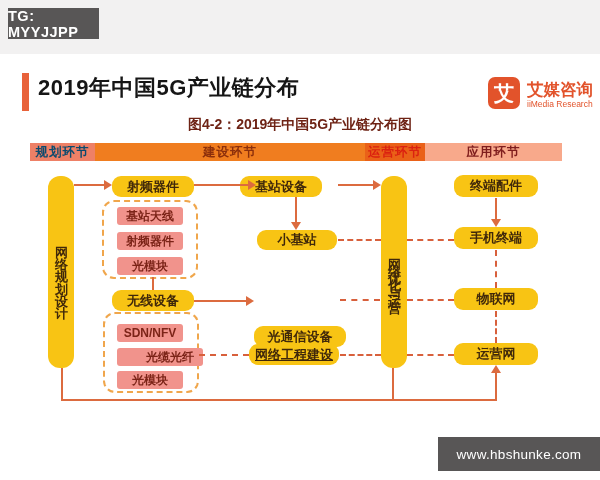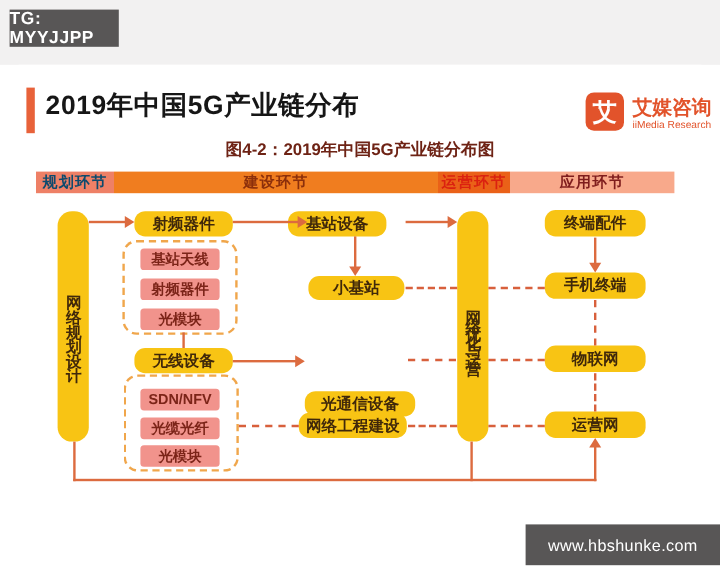--- a/index.html
+++ b/index.html
@@ -40,35 +40,35 @@
   .vbox-operations{left:381px;top:176px;height:192px;letter-spacing:7px;}
 
   .ynode{position:absolute;height:21px;background:#F8C414;border-radius:9px;
     display:flex;align-items:center;justify-content:center;
     font-size:13px;font-weight:bold;color:#40280A;white-space:nowrap;}
   .n-wireless{left:112px;top:176px;width:82px;}
   .n-base-station{left:240px;top:176px;width:82px;}
   .n-small-cell{left:257px;top:230px;width:80px;height:20px;}
   .n-transmission{left:112px;top:290px;width:82px;}
   .n-optical-comm{left:254px;top:290px;width:92px;margin-top:36px;}
-  .n-network-eng{left:249px;top:344px;width:90px;}
+  .n-network-eng{left:249px;top:344px;width:90px;text-decoration:underline;}
   .n-terminal-acc{left:454px;top:175px;width:84px;height:22px;}
   .n-mobile-terminal{left:454px;top:227px;width:84px;height:22px;}
   .n-iot{left:454px;top:288px;width:84px;height:22px;}
   .n-operator-net{left:454px;top:343px;width:84px;height:22px;}
 
   .dashed-group{position:absolute;border:2px dashed #F0A64B;border-radius:12px;background:#fff;}
   .g-wireless{left:102px;top:200px;width:92px;height:75px;}
   .g-transmission{left:103px;top:312px;width:92px;height:77px;}
 
   .snode{position:absolute;left:117px;width:66px;height:18px;background:#F1938C;border-radius:3px;
     display:flex;align-items:center;justify-content:center;
     font-size:12px;font-weight:bold;color:#7C2418;white-space:nowrap;}
   .s1{top:207px;} .s2{top:232px;} .s3{top:257px;}
-  .s4{top:324px;} .s5{top:348px;} .s6{top:371px;}
+  .s4{top:324px;} .s5{top:348px;padding-left:20px;} .s6{top:371px;}
 
   .h-line{position:absolute;height:2px;background:#DC6B3F;}
   .v-line{position:absolute;width:2px;background:#DC6B3F;}
   .h-dash{position:absolute;height:0;border-top:2px dashed #D8603C;}
   .v-dash{position:absolute;width:0;border-left:2px dashed #D8603C;}
   .arr{position:absolute;width:0;height:0;}
   .arr-r{border-left:8px solid #DC6B3F;border-top:5px solid transparent;border-bottom:5px solid transparent;}
   .arr-d{border-top:8px solid #DC6B3F;border-left:5px solid transparent;border-right:5px solid transparent;}
   .arr-u{border-bottom:8px solid #DC6B3F;border-left:5px solid transparent;border-right:5px solid transparent;}
 

